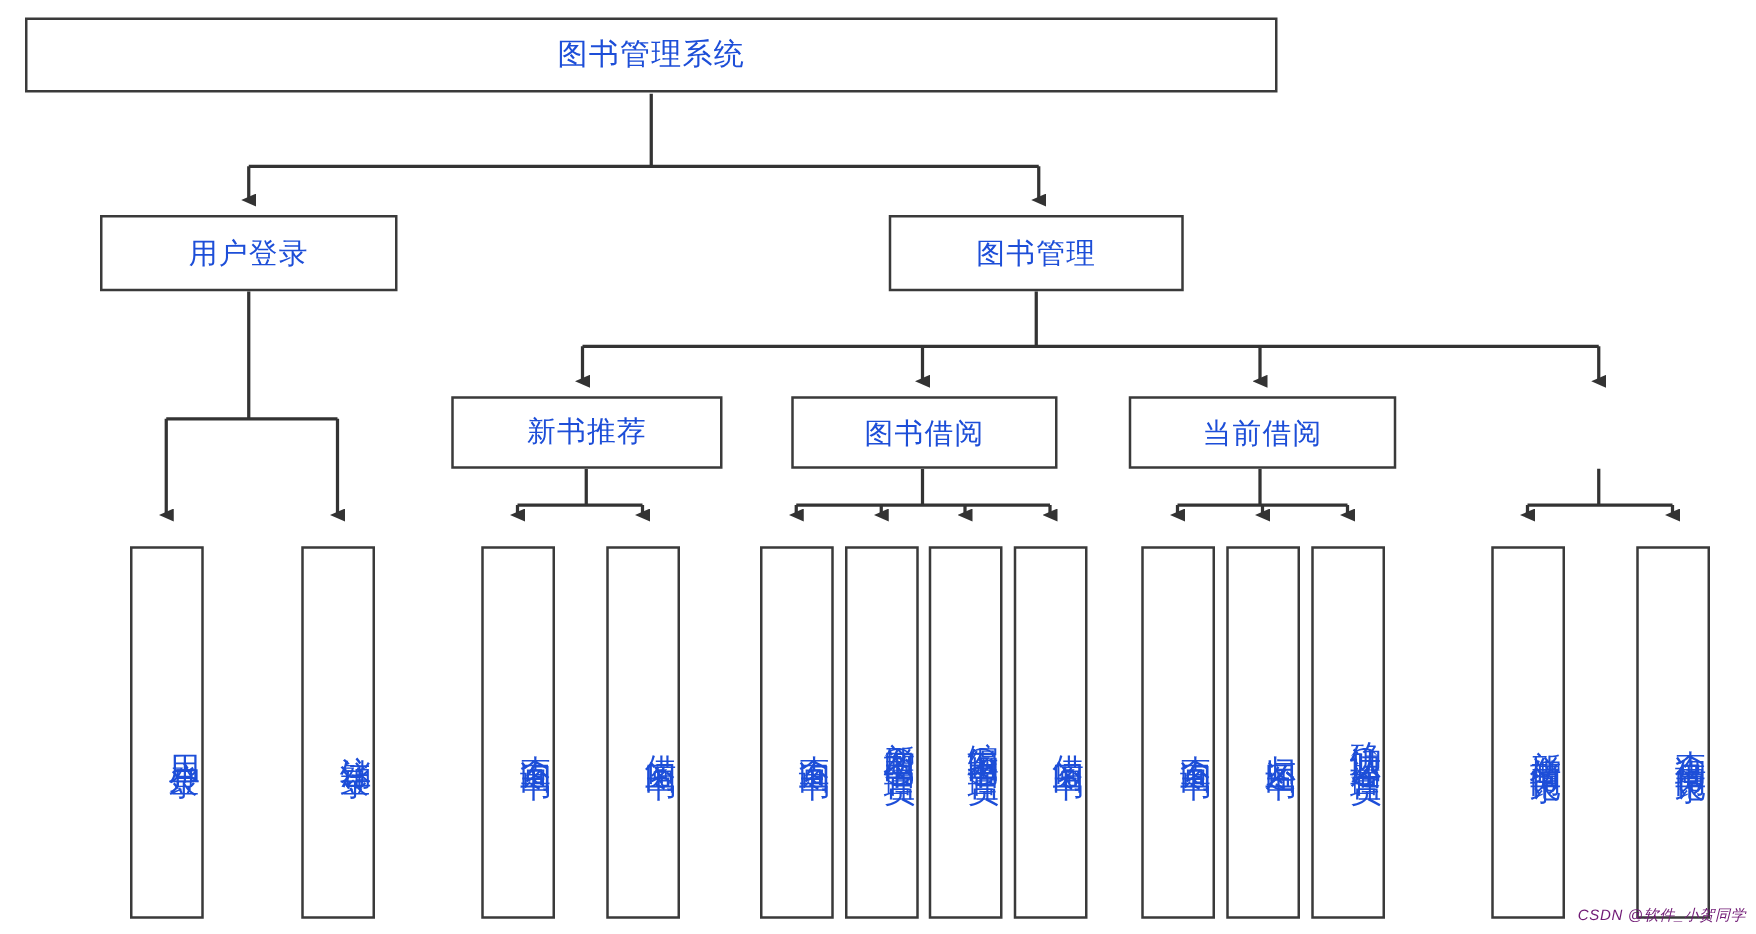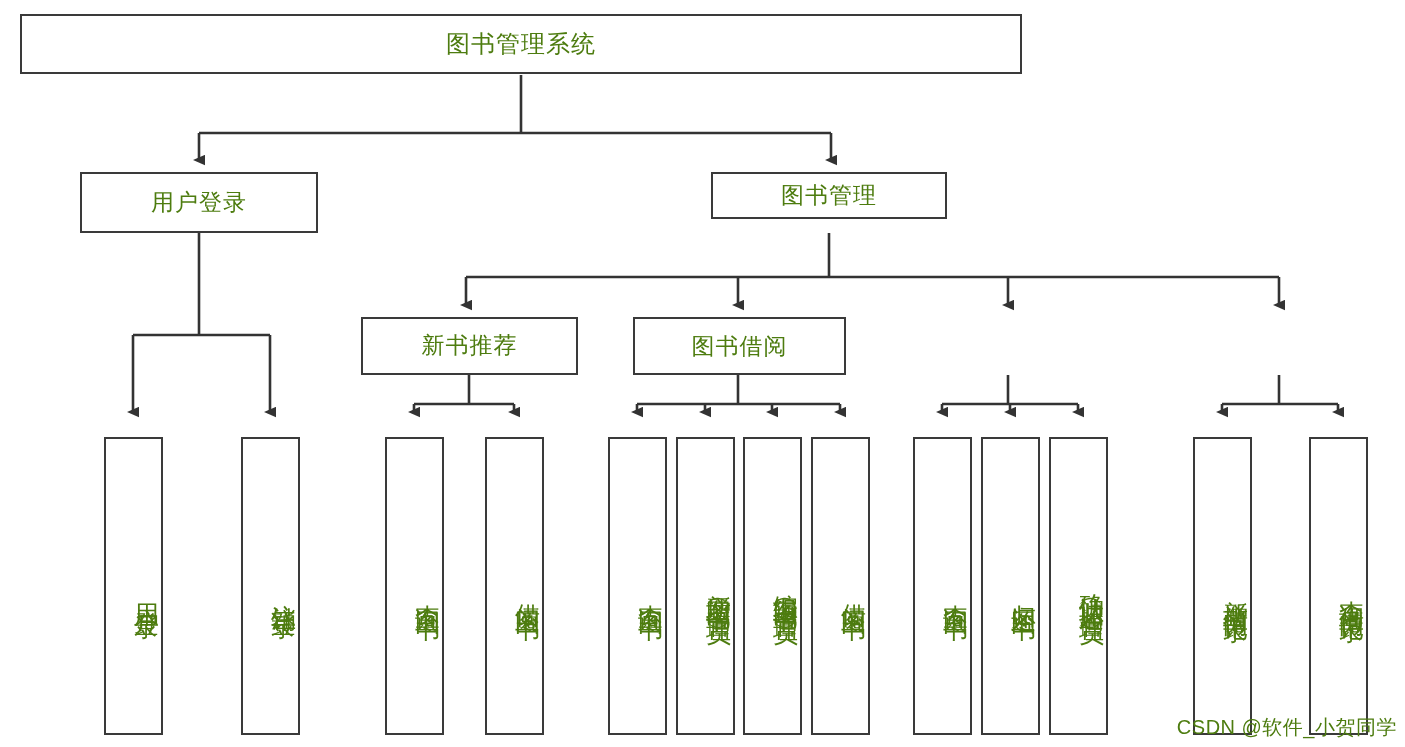--- a/index.html
+++ b/index.html
@@ -26,21 +26,21 @@
     pointer-events: none;
   }
   .node {
     position: absolute;
     box-sizing: border-box;
     background: #ffffff;
     border: 2.5px solid #3a3a3a;
     display: flex;
     align-items: center;
     justify-content: center;
-    color: #4d7c0f;
+    color: #1d4ed8;
   }
   .node.horiz {
     font-size: 23px;
     letter-spacing: 1px;
   }
   .node.root {
     font-size: 24px;
   }
   .node.vert {
     writing-mode: vertical-rl;
@@ -57,24 +57,25 @@
     white-space: pre;
   }
   .node.vert .label {
     writing-mode: vertical-rl;
     text-orientation: upright;
   }
   #watermark {
     position: absolute;
     right: 8px;
     bottom: 6px;
-    font-size: 20px;
-    color: #4d7c0f;
+    font-size: 12px;
+    color: #701a75;
     letter-spacing: 0.5px;
     white-space: nowrap;
+    font-style: italic;
   }
 </style>
 </head>
 <body>
 
 <div id="canvas">
 
   <svg id="wires" viewBox="0 0 1405 747">
     <defs>
       <marker id="arw" markerWidth="12" markerHeight="12" refX="5.2" refY="6" orient="auto" markerUnits="userSpaceOnUse">
@@ -125,29 +126,32 @@
     </g>
   </svg>
 
   <div class="node horiz root" style="left:20px; top:14px; width:1002px; height:60px;">
     <span class="label">图书管理系统</span>
   </div>
 
   <div class="node horiz" style="left:80px; top:172px; width:238px; height:61px;">
     <span class="label">用户登录</span>
   </div>
-  <div class="node horiz" style="left:711px; top:172px; width:236px; height:47px;">
+  <div class="node horiz" style="left:711px; top:172px; width:236px; height:61px;">
     <span class="label">图书管理</span>
   </div>
 
   <div class="node horiz" style="left:361px; top:317px; width:217px; height:58px;font-family:Liberation Serif, serif;">
     <span class="label">新书推荐</span>
   </div>
   <div class="node horiz" style="left:633px; top:317px; width:213px; height:58px;">
     <span class="label">图书借阅</span>
+  </div>
+  <div class="node horiz" style="left:903px; top:317px; width:214px; height:58px;">
+    <span class="label">当前借阅</span>
   </div>
 
   <div class="node vert" style="left:104px; top:437px; width:59px; height:298px;">
     <span class="label">用户登录</span>
   </div>
   <div class="node vert" style="left:241px; top:437px; width:59px; height:298px;">
     <span class="label">注销登录</span>
   </div>
 
   <div class="node vert" style="left:385px; top:437px; width:59px; height:298px;">

